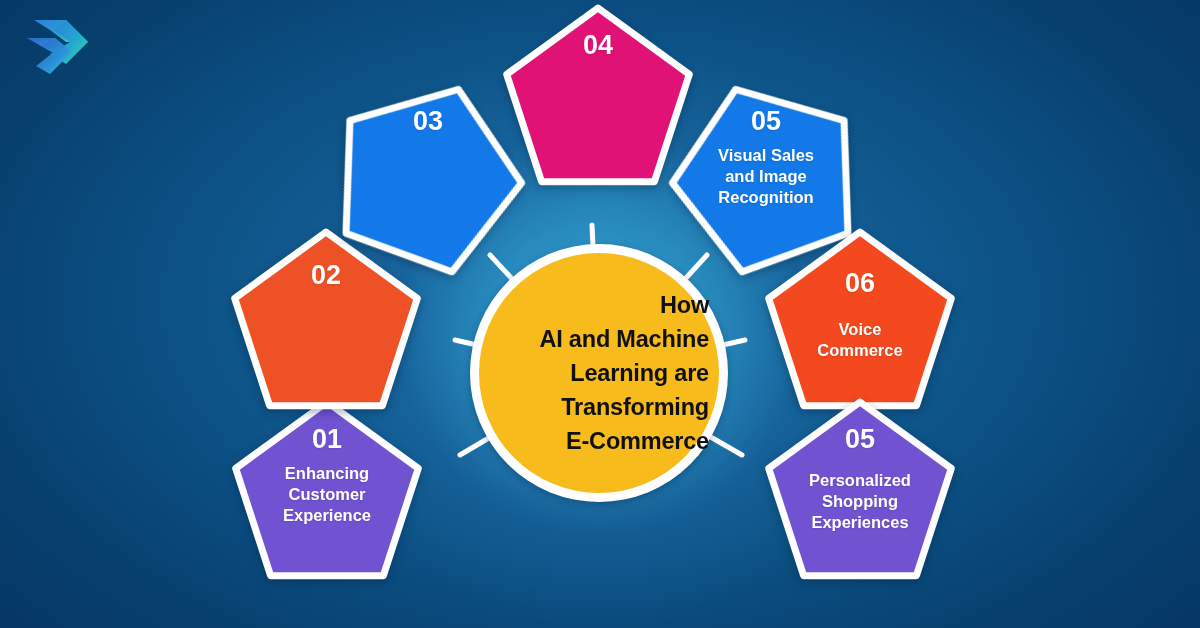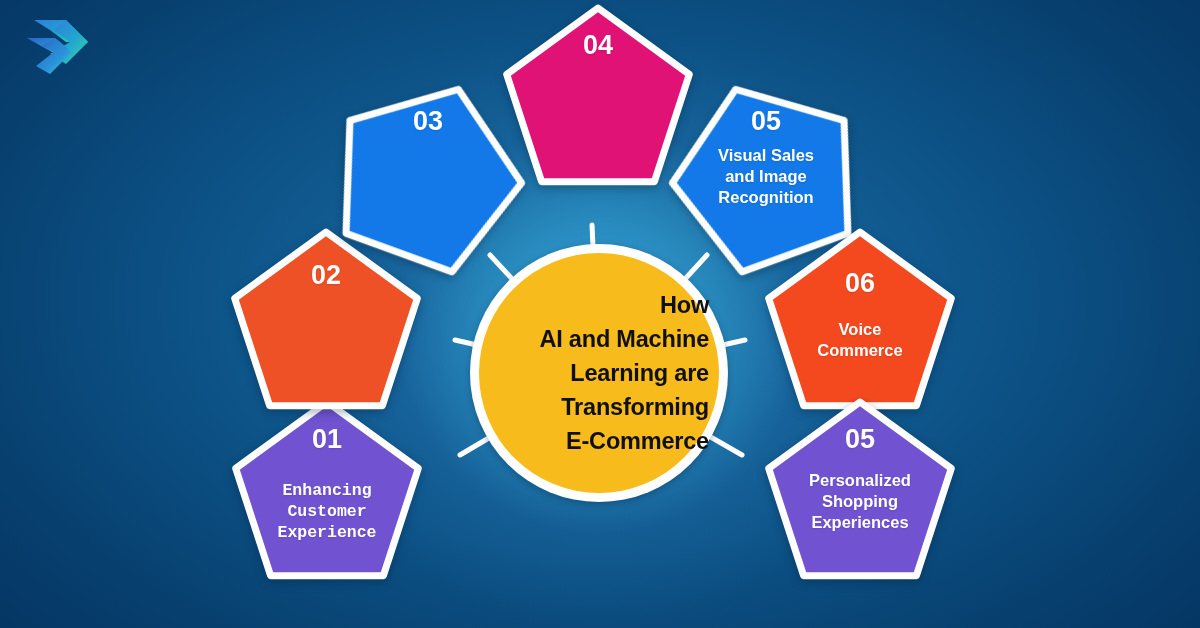--- a/index.html
+++ b/index.html
@@ -102,21 +102,21 @@
 
   <div id="nodes-layer">
       <div class="node" style="left: 229px; top: 398px;">
         <div class="pent" style="transform: rotate(0deg);">
           <svg viewBox="0 0 196 186" aria-hidden="true">
             <polygon points="98.0,4.0 189.3,70.3 154.4,177.7 41.6,177.7 6.7,70.3" fill="#7153d1" stroke="#ffffff" stroke-width="7" stroke-linejoin="round"></polygon>
           </svg>
         </div>
         <div class="node-body">
           <div class="num" style="margin-top: 28px;">01</div>
-          <div class="label" style="margin-top: 28px; font-family: Liberation Mono, monospace;">Enhancing
+          <div class="label" style="margin-top: 10px;">Enhancing
 Customer
 Experience</div>
         </div>
       </div>
       <div class="node" style="left: 228px; top: 228px;">
         <div class="pent" style="transform: rotate(0deg);">
           <svg viewBox="0 0 196 186" aria-hidden="true">
             <polygon points="98.0,4.0 189.3,70.3 154.4,177.7 41.6,177.7 6.7,70.3" fill="#ef5127" stroke="#ffffff" stroke-width="7" stroke-linejoin="round"></polygon>
           </svg>
         </div>

